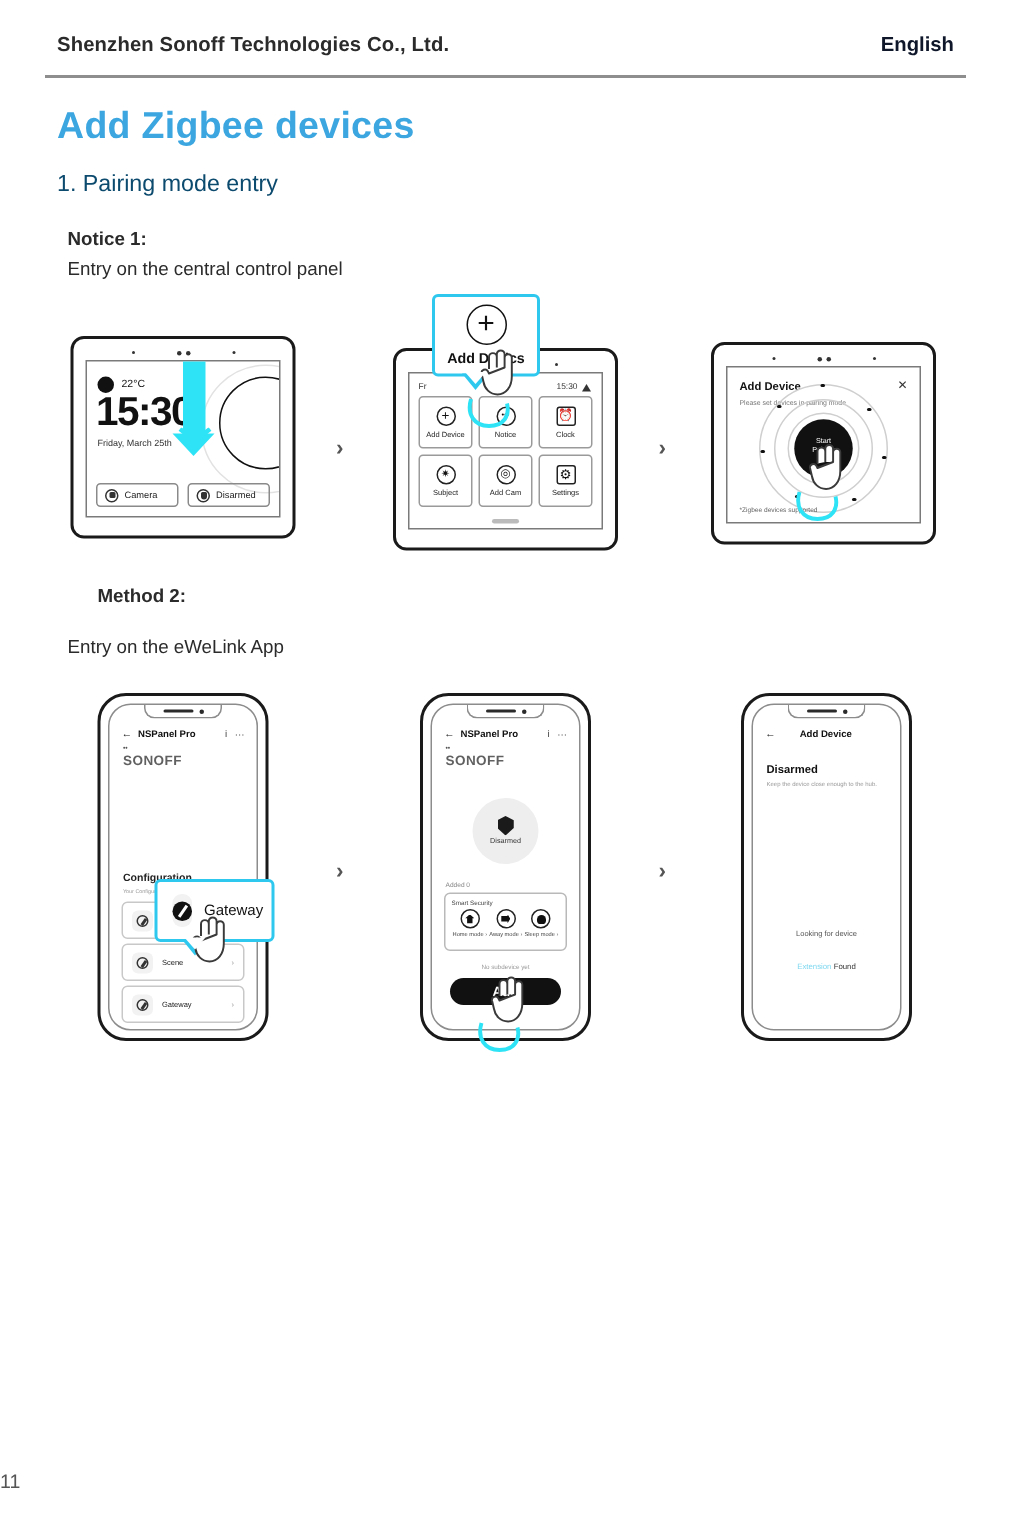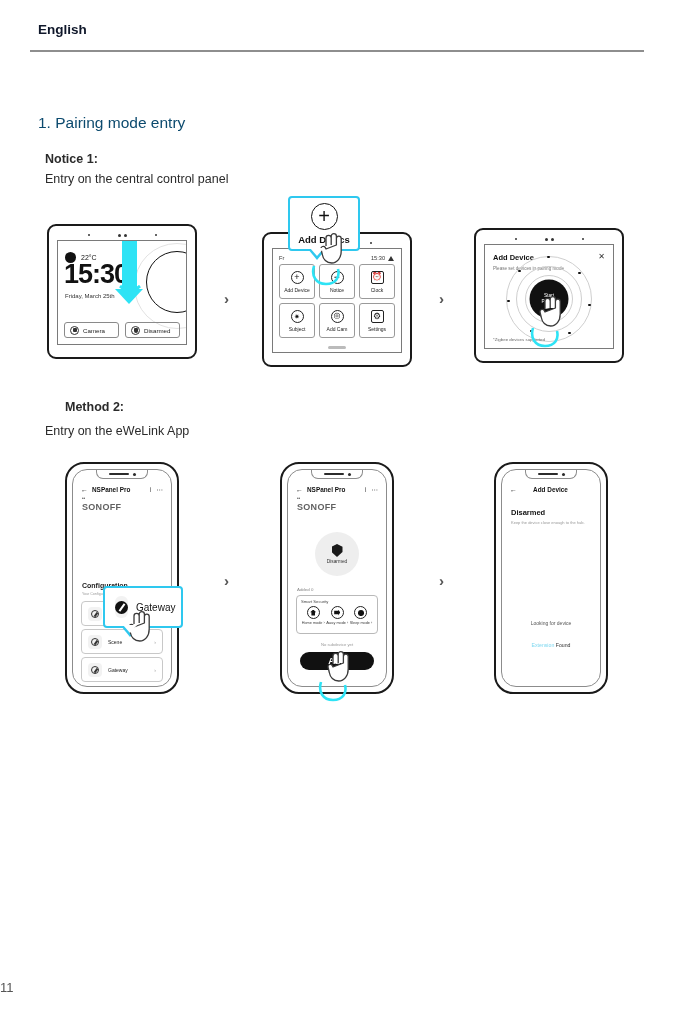--- a/index.html
+++ b/index.html
@@ -28,21 +28,21 @@
   .title {
     position: absolute; left: 38px; top: 70px;
     font-size: 25px; font-weight: bold; color: #3ba6e0; letter-spacing: .2px;
   }
   .step1 {
     position: absolute; left: 38px; top: 114px;
     font-size: 15.5px; color: #0c4a6e;
   }
   .method1-t { position: absolute; left: 45px; top: 152px; font-size: 12.5px; font-weight: bold; }
   .method1-s { position: absolute; left: 45px; top: 172px; font-size: 12.5px; }
-  .method2-t { position: absolute; left: 45px; top: 400px; font-size: 12.5px; font-weight: bold; padding-left: 20px; }
+  .method2-t { position: absolute; left: 45px; top: 390px; font-size: 12.5px; font-weight: bold; padding-left: 20px; }
   .method2-s { position: absolute; left: 45px; top: 424px; font-size: 12.5px; }
   .step2 {
     position: absolute; left: 42px; top: 720px; width: 600px;
     font-size: 12.5px; line-height: 1.55; text-indent: 0;
   }
   .pagenum {
     position: absolute; left: 0; top: 980px; width: 673px;
     text-align: left; font-size: 13px; color: #555;
   }
 
@@ -296,24 +296,26 @@
     position:absolute; left:0; right:0; top:172px; text-align:center; font-size:5.2px; color:#333;
   }
   .ph3-found .dev { color:#7fd8f0; }
 </style>
 </head>
 <body>
 
 <div class="page">
 
   <div class="hdr">
+    <div class="hdr-company">Shenzhen Sonoff Technologies Co., Ltd.</div>
     <div class="hdr-lang">English</div>
   </div>
   <div class="hdr-rule"></div>
 
+  <div class="title">Add Zigbee devices</div>
   <div class="step1">1. Pairing mode entry</div>
 
   <div class="method1-t">Notice 1:</div>
   <div class="method1-s">Entry on the central control panel</div>
 
   <div class="panel" style="left:47px; top:224px;">
     <div class="panel-dots">
       <span class="pdot"></span>
       <span class="pdot pair"></span>
       <span class="pdot"></span>

